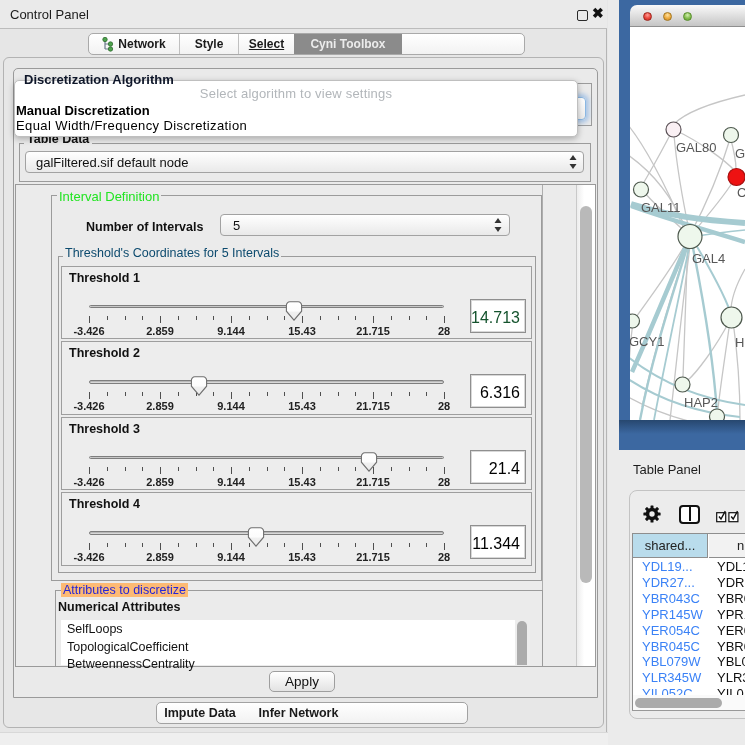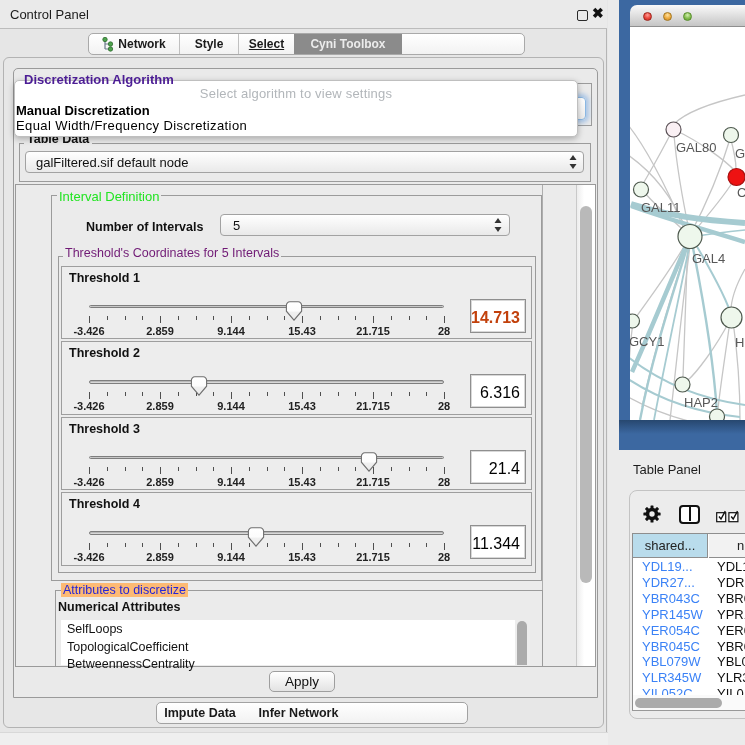--- a/index.html
+++ b/index.html
@@ -61,21 +61,21 @@
 
 <div class="abs b" style="left:86px;top:220px;font-size:12.5px;color:#111;">Number of Intervals</div>
 <div class="abs" style="left:220px;top:214px;width:290px;height:22px;background:linear-gradient(#ffffff,#e9e9e9);border:1px solid #a2a2a2;border-radius:4px;"></div>
 <div class="abs" style="left:233px;top:218px;font-size:13px;color:#111;">5</div>
 <div class="abs" style="left:493px;top:216px;"><svg width="10" height="18" viewBox="0 0 10 18">
       <path d="M5,2 L8.5,7 L1.5,7 z" fill="#333"></path>
       <path d="M5,16 L8.5,11 L1.5,11 z" fill="#333"></path>
     </svg></div>
 
 <div class="abs" style="left:58px;top:256px;width:478px;height:317px;border:1px solid #9b9b9b;"></div>
-<div class="abs" style="left:63px;top:246px;background:#ebebeb;padding:0 2px;font-size:12.5px;color:#701a75;">Threshold's Coordinates for 5 Intervals</div>
+<div class="abs" style="left:63px;top:246px;background:#ebebeb;padding:0 2px;font-size:12.5px;color:#0c4a6e;">Threshold's Coordinates for 5 Intervals</div>
 
 <div class="abs" style="left:61px;top:265.5px;width:471px;height:73.5px;background:#ededed;border:1px solid #9e9e9e;"></div>
 <div class="abs b" style="left:69px;top:270.5px;font-size:12.5px;color:#111;">Threshold 1</div>
 <div class="abs" style="left:89px;top:304.5px;width:355px;height:3.5px;border-radius:3px;background:linear-gradient(#a8a8a8,#e8e8e8);border:1px solid #7e7e7e;"></div>
 <div class="abs" style="left:89.0px;top:316.0px;width:1.2px;height:7px;background:#4f4f4f;"></div>
 <div class="abs" style="left:106.8px;top:316.0px;width:1.2px;height:4px;background:#4f4f4f;"></div>
 <div class="abs" style="left:124.5px;top:316.0px;width:1.2px;height:4px;background:#4f4f4f;"></div>
 <div class="abs" style="left:142.2px;top:316.0px;width:1.2px;height:4px;background:#4f4f4f;"></div>
 <div class="abs" style="left:160.0px;top:316.0px;width:1.2px;height:7px;background:#4f4f4f;"></div>
 <div class="abs" style="left:177.8px;top:316.0px;width:1.2px;height:4px;background:#4f4f4f;"></div>
@@ -104,21 +104,21 @@
       <defs>
         <linearGradient id="tg0" x1="0" y1="0" x2="0" y2="1">
           <stop offset="0" stop-color="#ffffff"></stop>
           <stop offset="0.5" stop-color="#fcfcfc"></stop>
           <stop offset="0.56" stop-color="#f0f0f0"></stop>
           <stop offset="1" stop-color="#eaeaea"></stop>
         </linearGradient>
       </defs>
       <path d="M4.8,0.8 h8.4 a3.4,3.4 0 0 1 3.4,3.4 v6 L9,19.2 L1.4,10.2 v-6 a3.4,3.4 0 0 1 3.4,-3.4 z" fill="url(#tg0)" stroke="#6f6f6f" stroke-width="1.1"></path>
     </svg></div>
-<div class="abs" style="left:470px;top:298.5px;width:56px;height:34px;background:#ffffff;border:1px solid #8f8f8f;box-shadow:inset 0 0 0 1px #d8d8d8;font-size:16px;color:#c2410c;text-align:right;padding:9px 5px 0 0;font-weight:bold;">14.713</div>
+<div class="abs" style="left:470px;top:298.5px;width:56px;height:34px;background:#ffffff;border:1px solid #8f8f8f;box-shadow:inset 0 0 0 1px #d8d8d8;font-size:16px;color:#14532d;text-align:right;padding:9px 5px 0 0;">14.713</div>
 <div class="abs" style="left:61px;top:341px;width:471px;height:73.5px;background:#ededed;border:1px solid #9e9e9e;"></div>
 <div class="abs b" style="left:69px;top:346px;font-size:12.5px;color:#111;">Threshold 2</div>
 <div class="abs" style="left:89px;top:380px;width:355px;height:3.5px;border-radius:3px;background:linear-gradient(#a8a8a8,#e8e8e8);border:1px solid #7e7e7e;"></div>
 <div class="abs" style="left:89.0px;top:391.5px;width:1.2px;height:7px;background:#4f4f4f;"></div>
 <div class="abs" style="left:106.8px;top:391.5px;width:1.2px;height:4px;background:#4f4f4f;"></div>
 <div class="abs" style="left:124.5px;top:391.5px;width:1.2px;height:4px;background:#4f4f4f;"></div>
 <div class="abs" style="left:142.2px;top:391.5px;width:1.2px;height:4px;background:#4f4f4f;"></div>
 <div class="abs" style="left:160.0px;top:391.5px;width:1.2px;height:7px;background:#4f4f4f;"></div>
 <div class="abs" style="left:177.8px;top:391.5px;width:1.2px;height:4px;background:#4f4f4f;"></div>
 <div class="abs" style="left:195.5px;top:391.5px;width:1.2px;height:4px;background:#4f4f4f;"></div>
@@ -250,21 +250,21 @@
 <div class="abs" style="left:269px;top:671px;width:66px;height:21px;background:linear-gradient(#ffffff,#e3e3e3);border:1px solid #9e9e9e;border-radius:5px;text-align:center;font-size:13.5px;color:#111;line-height:19px;">Apply</div>
 
 <div class="abs" style="left:156px;top:702px;width:312px;height:22px;background:linear-gradient(#ffffff,#f2f2f2);border:1px solid #a2a2a2;border-radius:5px;overflow:hidden;display:flex;font-size:12.5px;font-weight:bold;color:#1a1a1a;">
   <div style="width:86px;display:flex;align-items:center;justify-content:center;">Impute Data</div>
   <div style="width:111px;display:flex;align-items:center;justify-content:center;">Infer Network</div>
 </div>
 
 <div class="abs" style="left:0;top:732px;width:608px;height:13px;background:#efefef;border-top:1px solid #d8d8d8;"></div>
 
 <div class="abs" style="left:14px;top:80px;width:564px;height:57px;background:#ffffff;border:1px solid #bfbfbf;border-radius:5px;box-shadow:0 2px 6px rgba(0,0,0,0.28);"></div>
-<div class="abs b" style="left:24px;top:72px;font-size:13px;color:#4c1d95;">Discretization Algorithm</div>
+<div class="abs b" style="left:24px;top:72px;font-size:13px;color:#0f172a;">Discretization Algorithm</div>
 <div class="abs" style="left:14px;top:86px;width:564px;text-align:center;font-size:13px;letter-spacing:0.2px;color:#b2b6ba;">Select algorithm to view settings</div>
 <div class="abs b" style="left:16px;top:103px;font-size:13px;color:#000;">Manual Discretization</div>
 <div class="abs" style="left:16px;top:118px;font-size:13px;letter-spacing:0.4px;color:#000;text-align:center;">Equal Width/Frequency Discretization</div>
 
 <div class="abs" style="left:608px;top:0;width:11px;height:745px;background:#ebebeb;"></div>
 <div class="abs" style="left:619px;top:0;width:126px;height:450px;background:#3c68a1;"></div>
 
 <div class="abs" style="left:630px;top:5px;width:115px;height:415px;border-radius:7px 0 0 0;overflow:hidden;">
   <div style="position:absolute;left:0;top:0;width:115px;height:22px;background:linear-gradient(#fafafa,#c5c5c5);border-bottom:1px solid #8f8f8f;"></div>
   <div style="position:absolute;left:12.5px;top:7px;width:9px;height:9px;border-radius:50%;background:radial-gradient(circle at 50% 30%, #ff9f97 0%, #e8443a 55%, #c62e24 100%);border:1px solid #9c241c;"></div>

